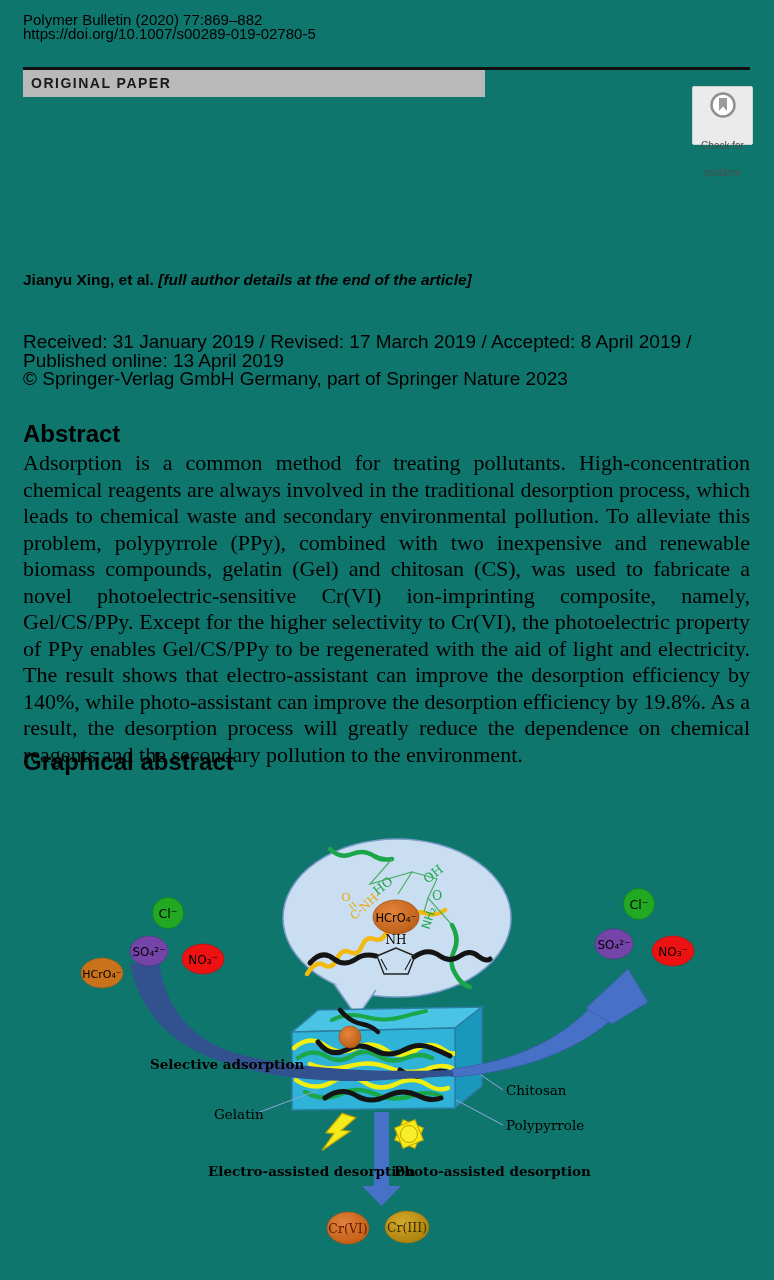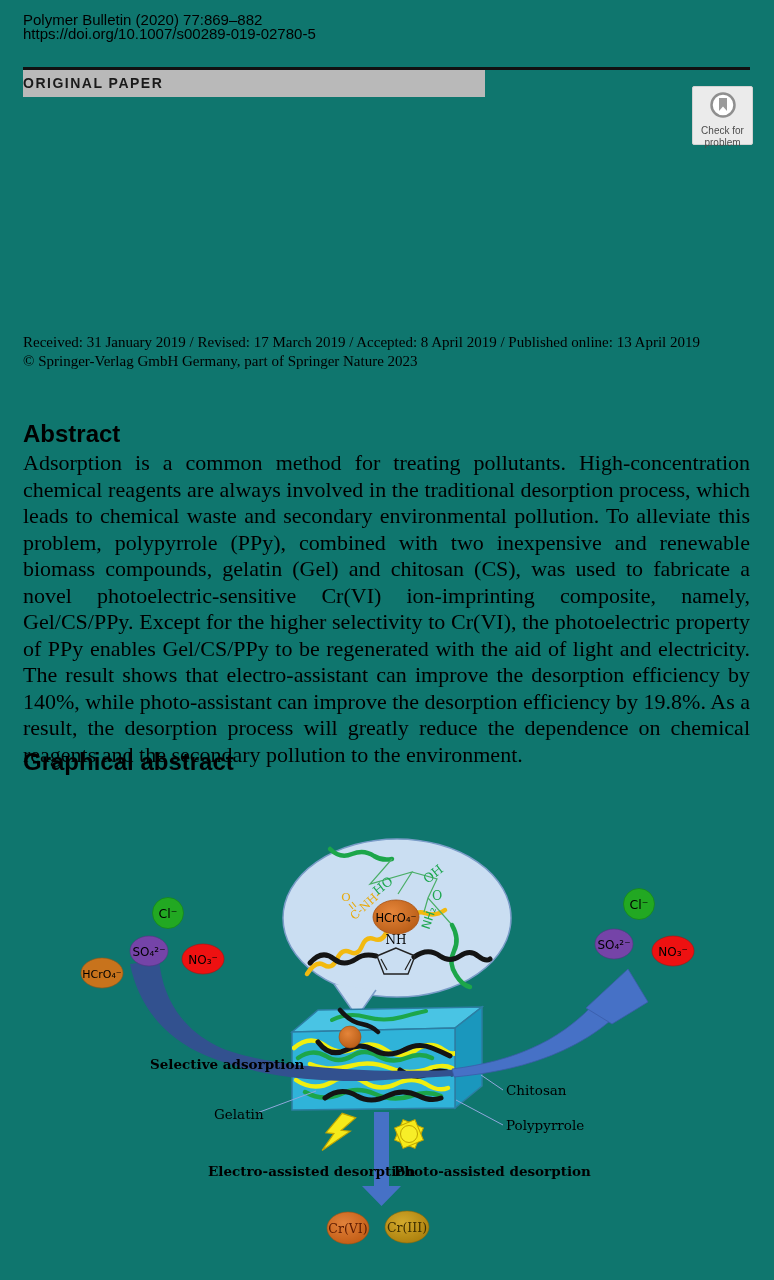--- a/index.html
+++ b/index.html
@@ -3,29 +3,29 @@
 <meta charset="utf-8">
 <style>
   html,body{margin:0;padding:0;background:#fff;}
   #page{position:relative;width:774px;height:1280px;background:#0f766e;overflow:hidden;
         outline:1px solid #c6c6c6;font-family:"Liberation Sans",sans-serif;color:#000;}
   .abs{position:absolute;}
   .journal-line{left:23px;top:10px;font-size:15px;line-height:19px;}
   .doi-line{left:23px;top:24px;font-size:15px;line-height:19px;}
   .rule{left:23px;top:67px;width:727px;height:3px;background:#111;}
   .section-bar{left:23px;top:70px;width:462px;height:27px;background:#b9b9b9;}
-  .section-bar span{display:block;line-height:27px;font-size:14px;
+  .section-bar span{display:block;padding-left:8px;line-height:27px;font-size:14px;
         font-weight:bold;letter-spacing:1.5px;color:#1a1a1a;}
   .badge{left:692px;top:86px;width:59px;height:57px;background:#ebebeb;border:1px solid #d2d2d2;
         border-radius:2px;text-align:center;cursor:pointer;}
-  .badge-text{font-size:10px;line-height:11px;color:#4c4c4c;margin-top:1px;}
+  .badge-text{font-size:10px;line-height:11px;color:#4c4c4c;margin-top:16px;}
   .title{left:23px;top:144px;width:706px;font-size:22px;font-weight:bold;line-height:31px;letter-spacing:-0.2px;}
   .authors{left:23px;top:271px;font-size:15.5px;font-weight:bold;}
   .authors .note{font-style:italic;}
-  .history{left:23px;top:333px;width:730px;font-size:15px;line-height:18.5px;font-family:Liberation Serif, serif;}
+  .history{left:23px;top:333px;width:730px;font-size:19px;line-height:18.5px;}
   .h2{left:23px;font-size:24px;font-weight:bold;}
   .abstract{left:23px;top:450px;width:727px;font-family:"Liberation Serif",serif;
         font-size:22px;line-height:26.5px;text-align:justify;}
   svg text{user-select:none;}
   .fig-serif{font-family:"DejaVu Serif","Liberation Serif",serif;}
   .fig-ion{font-family:"DejaVu Sans","Liberation Sans",sans-serif;}
   .fig-bold{font-family:"DejaVu Serif","Liberation Serif",serif;font-weight:bold;}
 </style>
 </head>
 <body>
@@ -43,20 +43,21 @@
   <div class="abs badge">
     <svg width="34" height="30" viewBox="0 0 34 30" style="margin-top:3px">
       <circle cx="17" cy="15" r="11.5" fill="#ffffff" stroke="#8f8f8f" stroke-width="2.5"></circle>
       <path d="M13,8 h8 v13 l-4,-4.5 l-4,4.5 z" fill="#9b9b9b"></path>
     </svg>
     <div class="badge-text">Check for</div>
     <div class="badge-text">problem</div>
   </div>
 
 
+  <div class="abs authors"><span>Jianyu Xing, et al.</span><span class="note"> [full author details at the end of the article]</span></div>
 
   <div class="abs history">
     <div>Received: 31 January 2019 / Revised: 17 March 2019 / Accepted: 8 April 2019 / Published online: 13 April 2019</div>
     <div>© Springer-Verlag GmbH Germany, part of Springer Nature 2023</div>
   </div>
 
   <div class="abs h2" style="top:420px">Abstract</div>
   <div class="abs abstract">Adsorption is a common method for treating pollutants. High-concentration chemical reagents are always involved in the traditional desorption process, which leads to chemical waste and secondary environmental pollution. To alleviate this problem, polypyrrole (PPy), combined with two inexpensive and renewable biomass compounds, gelatin (Gel) and chitosan (CS), was used to fabricate a novel photoelectric-sensitive Cr(VI) ion-imprinting composite, namely, Gel/CS/PPy. Except for the higher selectivity to Cr(VI), the photoelectric property of PPy enables Gel/CS/PPy to be regenerated with the aid of light and electricity. The result shows that electro-assistant can improve the desorption efficiency by 140%, while photo-assistant can improve the desorption efficiency by 19.8%. As a result, the desorption process will greatly reduce the dependence on chemical reagents and the secondary pollution to the environment.</div>
 
   <div class="abs h2" style="top:748px">Graphical abstract</div>

